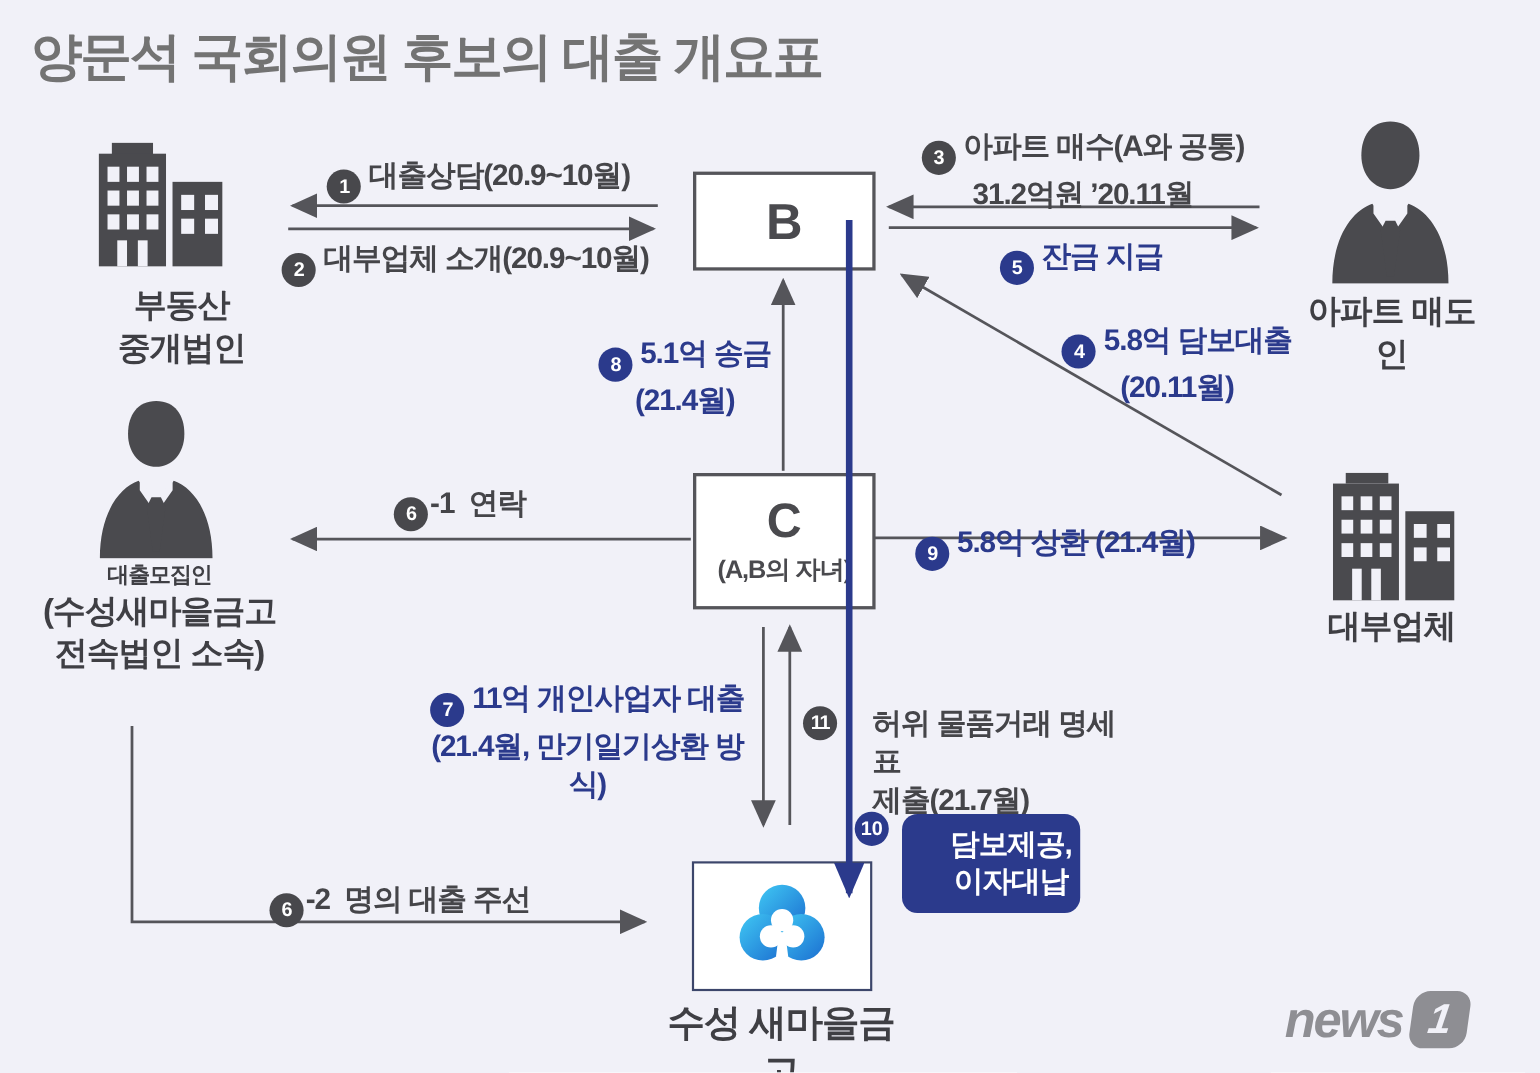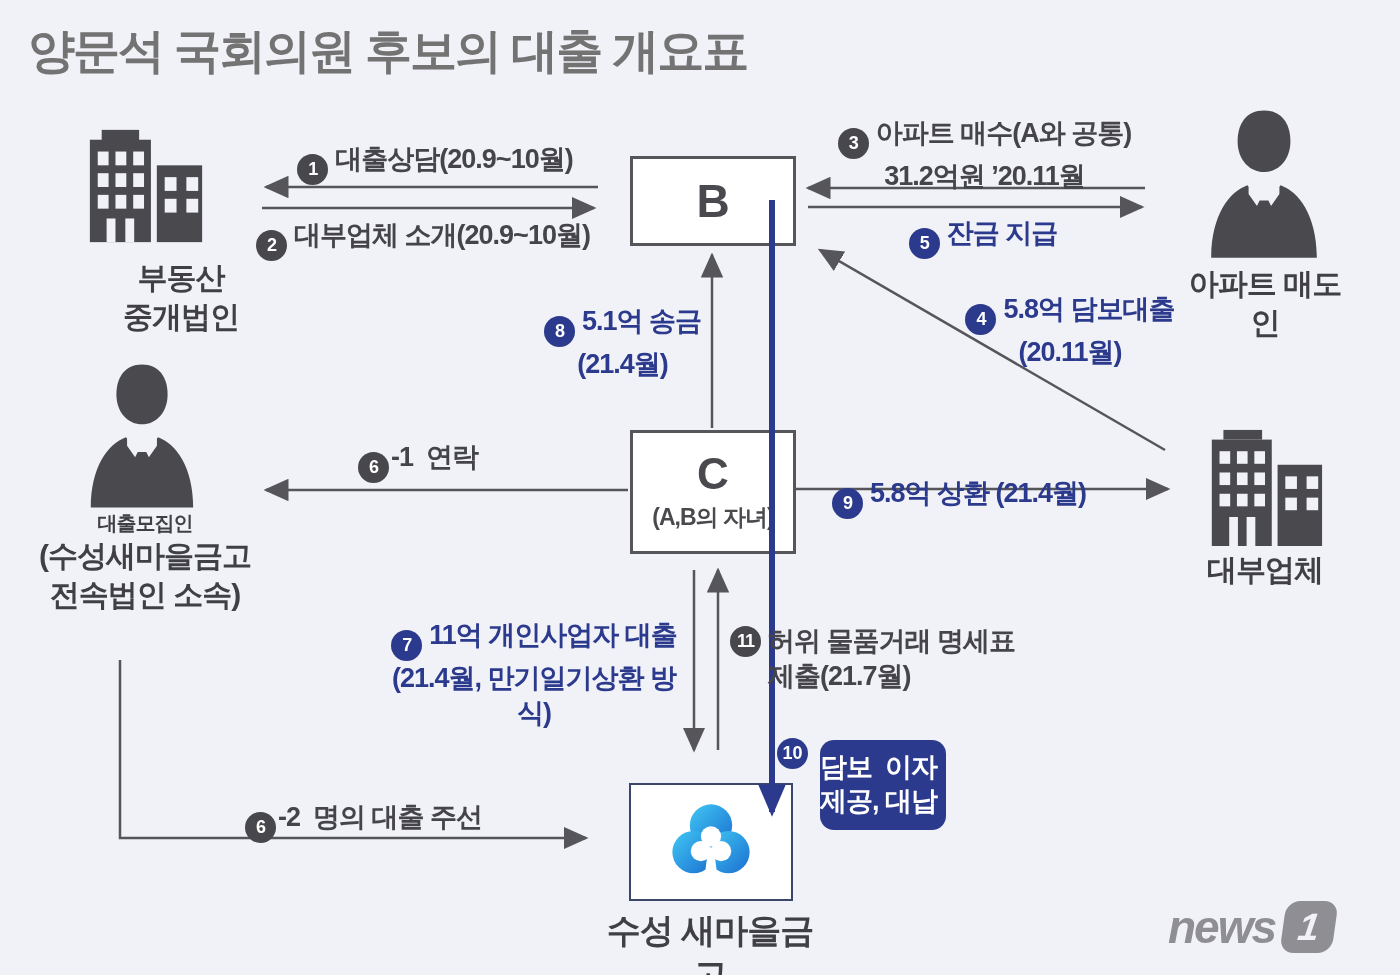--- a/index.html
+++ b/index.html
@@ -26,22 +26,22 @@
   .step.navy{color:#2b3a8c;}
   .center{text-align:center;}
 
   .badge{display:inline-flex;align-items:center;justify-content:center;
          width:31px;height:31px;border-radius:50%;color:#fff;font-weight:700;
          font-size:18px;vertical-align:-7px;margin-right:7px;flex:none;}
   .badge.dark{background:#48484c;}
   .badge.navy{background:#2b3a8c;}
 
   .pill{position:absolute;background:#2b3a8c;border-radius:14px;color:#fff;
-        display:flex;flex-direction:row;align-items:center;justify-content:center;
-        font-size:27px;font-weight:700;letter-spacing:-1px;line-height:1.25;}
+        display:flex;flex-direction:column;align-items:center;justify-content:center;
+        font-size:27px;font-weight:700;letter-spacing:-1px;line-height:1.25;padding-left:36px;}
 
   .row{display:flex;align-items:flex-start;}
 
   .icon{position:absolute;}
   .icon svg{display:block;}
 
   
   .brand{position:absolute;left:1168px;top:900px;display:flex;align-items:center;color:#8e8e93;}
   .brand .word{font-size:46px;font-weight:800;font-style:italic;letter-spacing:-2px;}
   .brand .one{width:52px;height:52px;margin-left:8px;background:#8e8e93;border-radius:14px;
@@ -74,21 +74,21 @@
           <rect x="52" y="74" width="11" height="14"></rect>
         <rect x="25" y="98" width="9" height="24"></rect>
           <rect x="44" y="98" width="9" height="24"></rect>
         <rect x="84" y="56" width="12" height="14"></rect>
           <rect x="106" y="56" width="12" height="14"></rect>
         <rect x="84" y="78" width="12" height="14"></rect>
           <rect x="106" y="78" width="12" height="14"></rect>
       </g>
     </svg>
   </div>
-  <div class="node-label" style="left:76px;top:258px;width:210px;">
+  <div class="node-label" style="left:60px;top:258px;width:210px;">
     <div>부동산</div>
     <div>중개법인</div>
   </div>
 
   <div class="icon" style="left:1198px;top:108px;">
     <svg width="132" height="150" viewBox="0 0 120 136">
       <g fill="#4a4a4e">
         <path d="M60 2 C44 2 36 14 36 30 C36 47 47 58 60 58 C73 58 84 47 84 30 C84 14 76 2 60 2 Z"></path>
         <path d="M12 136 C12 98 28 76 45 70 L60 88 L75 70 C92 76 108 98 108 136 Z"></path>
       </g>
@@ -247,21 +247,21 @@
 
   <div class="step navy" style="left:832px;top:444px;width:300px;margin-top:32px;">
     <span class="badge navy">9</span><span>5.8억 상환 (21.4월)</span>
   </div>
 
   <div class="step navy center" style="left:380px;top:618px;width:308px;">
     <div><span class="badge navy">7</span><span>11억 개인사업자 대출</span></div>
     <div>(21.4월, 만기일기상환 방식)</div>
   </div>
 
-  <div class="step dark row" style="left:730px;top:624px;width:290px;">
+  <div class="step dark row" style="left:730px;top:640px;width:290px;gap:25px;">
     <span class="badge dark" style="margin-top:2px;">11</span>
     <span>
       <div>허위 물품거래 명세표</div>
       <div>제출(21.7월)</div>
     </span>
   </div>
 
   <span class="badge navy abs" style="left:777px;top:738px;">10</span>
   <div class="pill" style="left:820px;top:740px;width:126px;height:90px;">
     <div>담보제공,</div>

